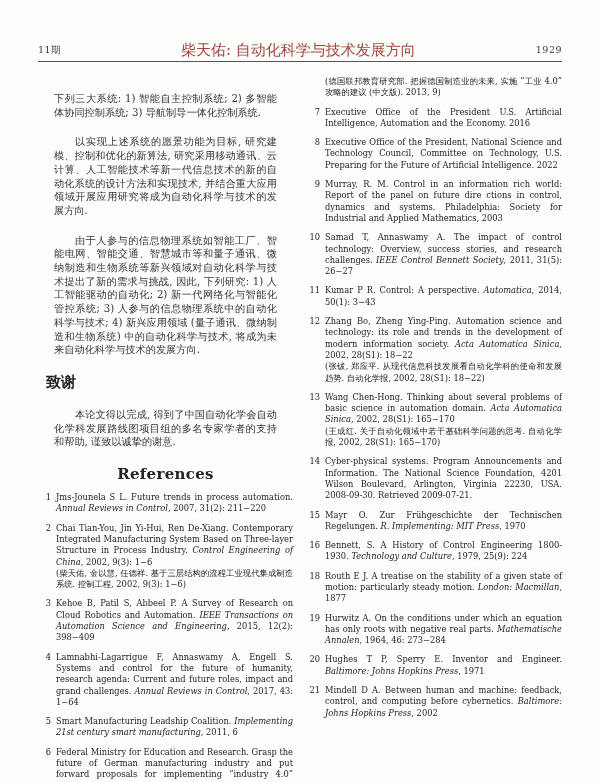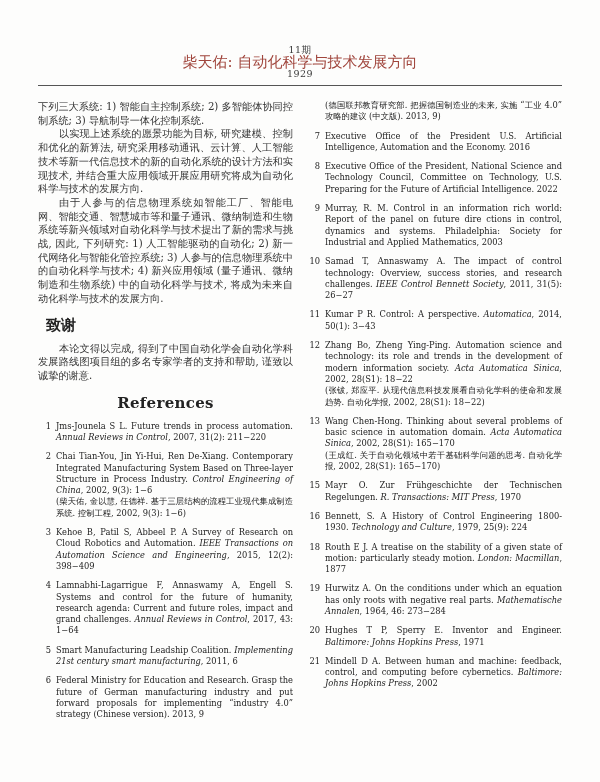--- a/index.html
+++ b/index.html
@@ -8,30 +8,30 @@
     width:600px;height:782px;
     background:#fdfdfc;
     box-sizing:border-box;
     padding:44px 38px 0 38px;
     font-family:"DejaVu Serif", serif;
     color:#2b2b2b;
     overflow:hidden;
   }
   .page-header{
     display:flex;justify-content:space-between;align-items:center;
-    font-size:9.5px;line-height:12px;color:#3a3a3a;flex-direction:column;
+    font-size:9.5px;line-height:12px;color:#3a3a3a;
   }
   .issue,.pageno{letter-spacing:.5px;}
   .running-title{font-size:15px;}
   .header-rule{border:0;border-top:1px solid #555;margin:5px 0 14px 0;}
   .columns{display:flex;gap:14px;}
   .col{width:255px;flex:none;}
   .cn{
     font-size:10.2px;line-height:13.7px;text-align:justify;
-    margin:0;color:#333;
+    margin:16px;color:#333;
   }
   .indent{text-indent:2.05em;}
   .ack-heading{
     font-size:15px;font-weight:bold;color:#222;
     margin:10px 0 7px 8px;
   }
   .refs-heading{
     text-align:center;font-size:15px;font-weight:bold;
     margin:11px 0 9px 0;color:#222;letter-spacing:.3px;
   }
@@ -126,22 +126,26 @@
           </li>
           <li class="ref">
             <span class="ref-num">12</span>
             <span class="ref-body"><span>Zhang Bo, Zheng Ying-Ping. Automation science and technology: its role and trends in the development of modern information society. </span><span class="it">Acta Automatica Sinica</span><span>, 2002, </span><span class="bd">28</span><span>(S1): 18−22</span><br><span>(张钹, 郑应平. 从现代信息科技发展看自动化学科的使命和发展趋势. 自动化学报, 2002, </span><span class="bd">28</span><span>(S1): 18−22)</span></span>
           </li>
           <li class="ref">
             <span class="ref-num">13</span>
             <span class="ref-body"><span>Wang Chen-Hong. Thinking about several problems of basic science in automation domain. </span><span class="it">Acta Automatica Sinica</span><span>, 2002, </span><span class="bd">28</span><span>(S1): 165−170</span><br><span>(王成红. 关于自动化领域中若干基础科学问题的思考. 自动化学报, 2002, </span><span class="bd">28</span><span>(S1): 165−170)</span></span>
           </li>
           <li class="ref">
+            <span class="ref-num">14</span>
+            <span class="ref-body"><span>Cyber-physical systems. Program Announcements and Information. The National Science Foundation, 4201 Wilson Boulevard, Arlington, Virginia 22230, USA. 2008-09-30. Retrieved 2009-07-21.</span></span>
+          </li>
+          <li class="ref">
             <span class="ref-num">15</span>
-            <span class="ref-body"><span>Mayr O. Zur Frühgeschichte der Technischen Regelungen. </span><span class="it">R. Transactions: MIT Press</span><span>, 1970</span></span>
+            <span class="ref-body"><span>Mayr O. Zur Frühgeschichte der Technischen Regelungen. </span><span class="it">R. Implementing: MIT Press</span><span>, 1970</span></span>
           </li>
           <li class="ref">
             <span class="ref-num">16</span>
             <span class="ref-body"><span>Bennett, S. A History of Control Engineering 1800-1930. </span><span class="it">Technology and Culture</span><span>, 1979, </span><span class="bd">25</span><span>(9): 224</span></span>
           </li>
           <li class="ref">
             <span class="ref-num">18</span>
             <span class="ref-body"><span>Routh E J. A treatise on the stability of a given state of motion: particularly steady motion. </span><span class="it">London: Macmillan</span><span>, 1877</span></span>
           </li>
           <li class="ref">

